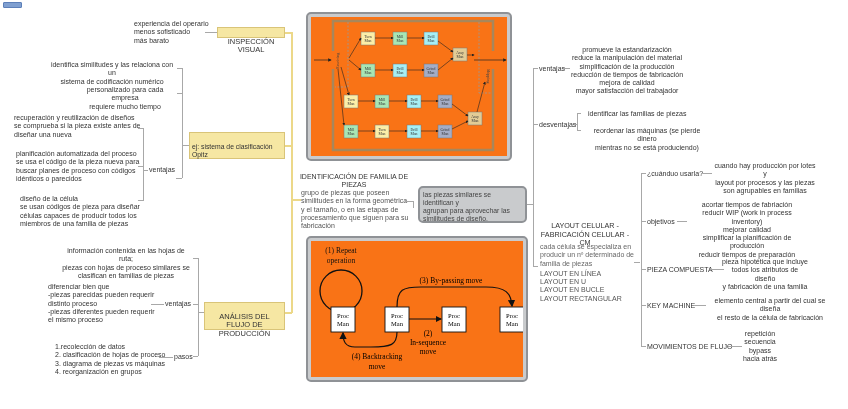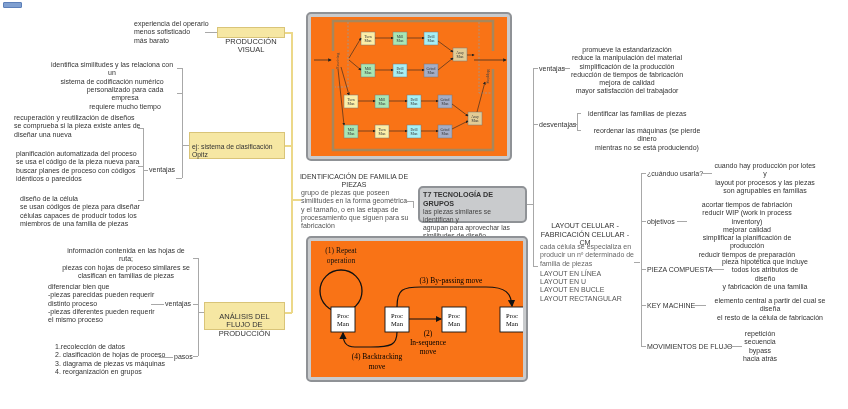--- a/index.html
+++ b/index.html
@@ -25,21 +25,21 @@
 <div class="yline" style="left:285px; top:32px; width:7px; height:1.5px;"></div>
 <div class="yline" style="left:285px; top:145px; width:7px; height:1.5px;"></div>
 <div class="yline" style="left:285px; top:312px; width:7px; height:1.5px;"></div>
 <div class="yline" style="left:291px; top:199px; width:10px; height:1.5px;"></div>
 
 <div class="t" style="left:134px; top:20px;">experiencia del operario
 menos sofisticado
 más barato</div>
 <div class="line" style="left:205px; top:32px; width:12px; height:1px;"></div>
 <div class="node-y" style="left:217px; top:27px; width:68px; height:11px; padding-top:1px;">
-  <span>PRODUCCIÓN VISUAL</span>
+  <span>INSPECCIÓN VISUAL</span>
 </div>
 
 <div class="t tc" style="left:48px; top:61px; width:128px;">identifica similitudes y las relaciona con un
 sistema de codificación numérico</div>
 <div class="t tc" style="left:74px; top:86px; width:102px;">personalizado para cada empresa
 requiere mucho tiempo</div>
 <div class="line" style="left:182px; top:68px; width:1px; height:110px;"></div>
 <div class="line" style="left:177px; top:68px; width:5px; height:1px;"></div>
 <div class="line" style="left:177px; top:93px; width:5px; height:1px;"></div>
 <div class="line" style="left:182px; top:145px; width:7px; height:1px;"></div>
@@ -224,21 +224,20 @@
 PIEZAS</div>
 <div class="t" style="left:301px; top:189px; color:#555;">grupo de piezas que poseen
 similitudes en la forma geométrica
 y el tamaño, o en las etapas de
 procesamiento que siguen para su
 fabricación</div>
 <div class="line" style="left:405px; top:201px; width:8px; height:1px;"></div>
 <div class="line" style="left:413px; top:201px; width:1px; height:7px;"></div>
 
 <div class="gbox" style="left:418px; top:186px; width:109px; height:37px; padding:3px 3px;">
-  <div style="font-size:7.2px; font-weight:bold; color:#333; line-height:8.5px;">T7 TECNOLOGÍA DE GRUPOS</div>
   <div style="font-size:6.8px; color:#444; line-height:8px; white-space:pre-line;">las piezas similares se identifican y
 agrupan para aprovechar las
 similitudes de diseño.</div>
 </div>
 
 <div class="gbox" style="left:306px; top:236px; width:222px; height:146px;">
   <div class="inner" style="left:3px; top:3px; width:212px; height:136px;">
     <svg width="212" height="136" viewBox="0 0 212 136">
       <defs>
         <marker id="ar2" markerWidth="6" markerHeight="6" refX="5" refY="3" orient="auto">

